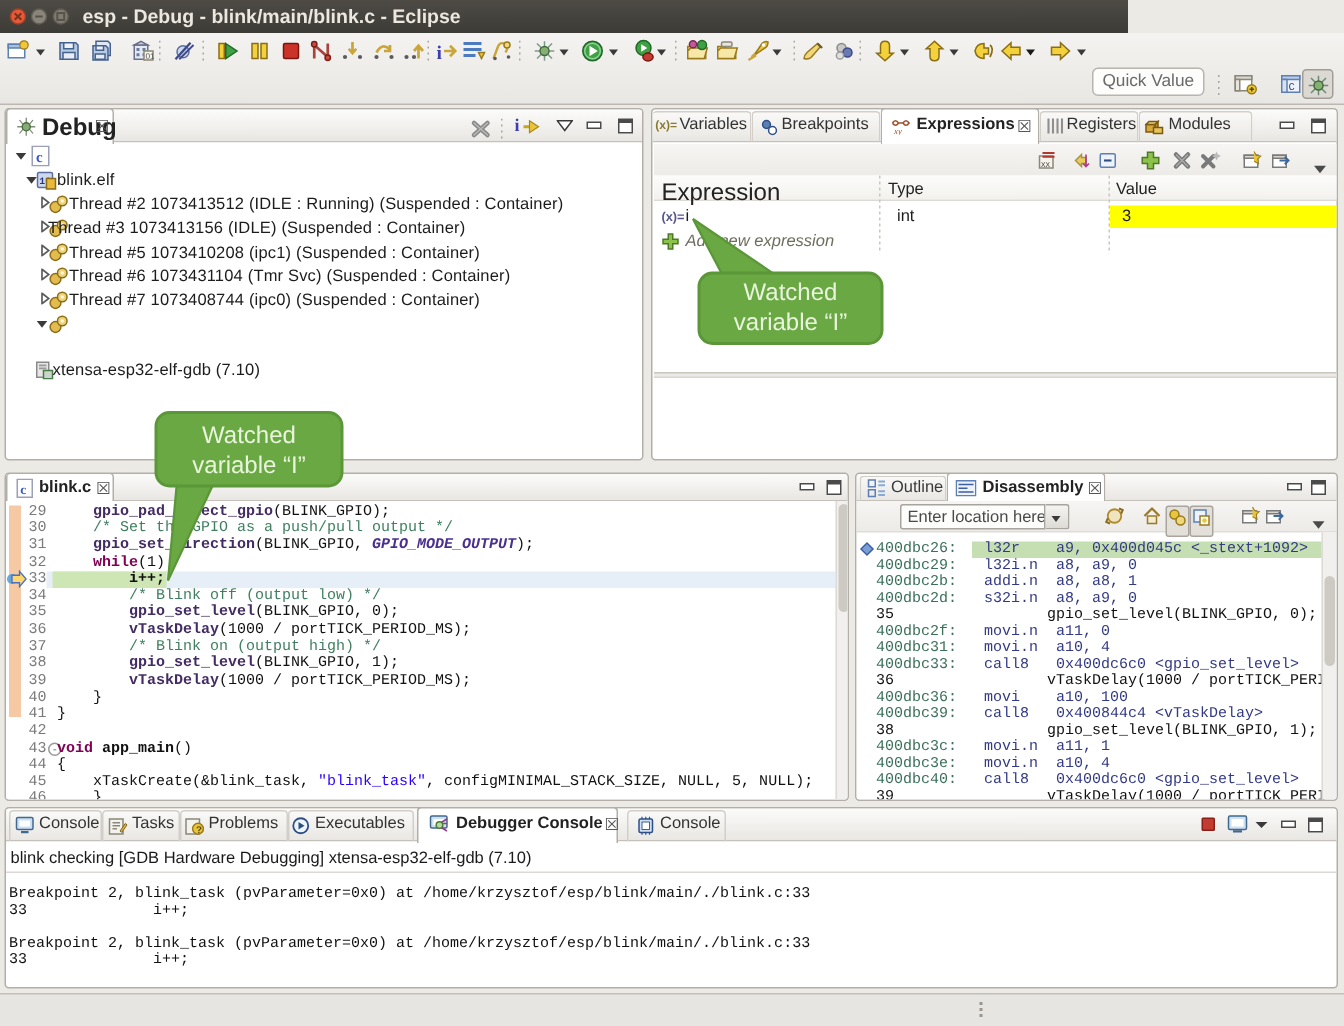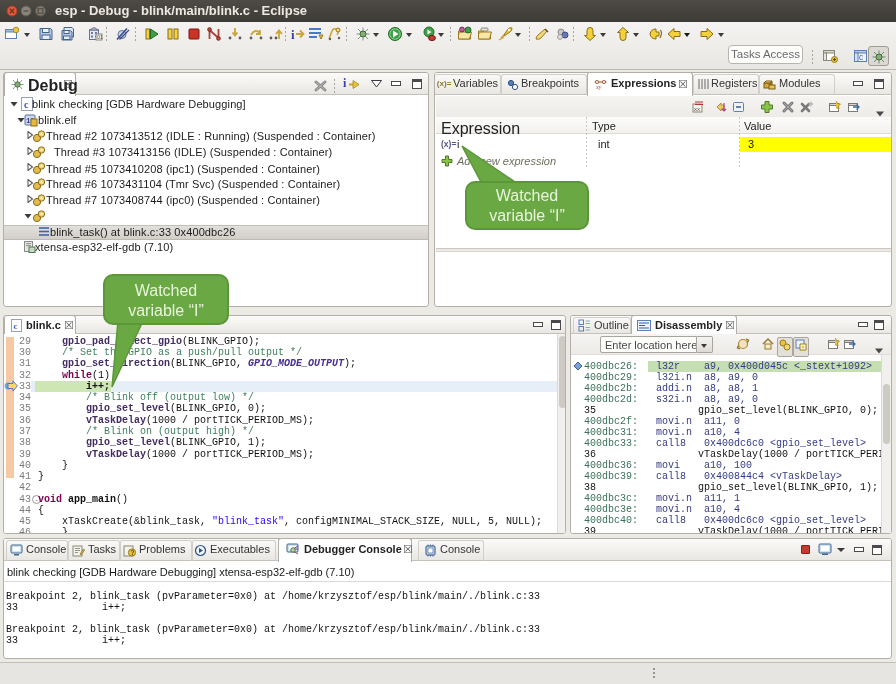--- a/index.html
+++ b/index.html
@@ -1,20 +1,20 @@
 <!DOCTYPE html>
 <html><head>
 <meta charset="utf-8">
 <style>
   * { margin:0; padding:0; box-sizing:border-box; }
   html,body { width:896px; height:684px; overflow:hidden; }
   body { background:#ECEAE5; font-family:"Liberation Sans", sans-serif; position:relative; }
   .abs { position:absolute; }
   
-  #titlebar { position:absolute; left:0; top:0; width:896px; height:22px;
+  #titlebar { position:absolute; left:0; top:0; width:752px; height:22px;
     background:linear-gradient(#4e4b45,#3d3b36); }
   #title-text { position:absolute; left:55px; top:3px; color:#ece8e0; font-size:13px; font-weight:bold; }
   
   #toolbar { position:absolute; left:0; top:22px; width:896px; height:48px;
     background:linear-gradient(#f4f3f1,#e9e7e3); border-bottom:1px solid #bcb8b1; }
   .ticon { position:absolute; top:4px; width:16px; height:16px; }
   .tsep { position:absolute; top:5px; width:1px; height:14px;
      background-image:linear-gradient(#a9a59e 40%, rgba(0,0,0,0) 20%); background-size:1px 4px; }
   .darr { position:absolute; width:0; height:0; border-left:3.5px solid transparent; border-right:3.5px solid transparent; border-top:4px solid #3a3a3a; top:11px;}
   #quickaccess { position:absolute; left:728px; top:23px; width:75px; height:19px; background:#fdfdfc;
@@ -230,21 +230,21 @@
         <svg style="position:absolute;left:2px;top:2px;" width="16" height="16" viewBox="0 0 16 16">
           <g stroke="#6a8a7a" stroke-width="1" fill="none">
             <path d="M3 3 Q6 6 8 8 M13 3 Q10 6 8 8 M3 13 Q6 10 8 8 M13 13 Q10 10 8 8"></path>
             <line x1="1.5" y1="8" x2="14.5" y2="8"></line>
             <line x1="8" y1="1.5" x2="8" y2="14.5"></line>
           </g>
           <circle cx="8" cy="8" r="3" fill="#84b074" stroke="#456a3a"></circle>
         </svg>
       </div>
     </div>
-  <div id="quickaccess">Tasks Access</div>
+  <div id="quickaccess">Quick Value</div>
 </div>
 
 <div class="view" id="debugview" style="left:3px; top:72px; width:426px; height:235px;">
   <div class="tabbar"></div>
   <div class="seltab" style="left:0px; width:72px;"></div>
 
   <svg class="abs" style="left:6px; top:4px; z-index:5;" width="15" height="15" viewBox="0 0 15 15">
     <g stroke="#7d9178" stroke-width="0.9" fill="none">
       <path d="M3 3 Q5 6 7.5 7.5 M12 3 Q10 6 7.5 7.5 M3 12 Q5 9 7.5 7.5 M12 12 Q10 9 7.5 7.5"></path>
       <line x1="1.5" y1="7.5" x2="13.5" y2="7.5"></line>
@@ -283,21 +283,20 @@
           <svg width="8" height="8" viewBox="0 0 8 8" style="position:absolute;left:0;top:4px;">
             <path d="M0.5 2 L7.5 2 L4 6.5 z" fill="#3a3a3a"></path>
           </svg>
         </div>
         <div style="position:absolute;left:16px;top:0;width:14px;height:16px;">
           <svg width="14" height="14" viewBox="0 0 14 14" style="position:absolute;top:1px;">
             <rect x="1.5" y="0.5" width="11" height="13" fill="#fff" stroke="#9aa0b8" stroke-width="1"></rect>
             <text x="4" y="11" font-size="10" font-weight="bold" fill="#3659c8" font-family="Liberation Serif">c</text>
           </svg>
         </div>
-        <div style="position:absolute;left:28px;top:2px;">blink checking [GDB Hardware Debugging]</div>
       </div>
       <div class="trow" style="top:17px;">
         <div style="position:absolute;left:13px;top:0;width:8px;height:16px;">
           <svg width="8" height="8" viewBox="0 0 8 8" style="position:absolute;left:0;top:4px;">
             <path d="M0.5 2 L7.5 2 L4 6.5 z" fill="#3a3a3a"></path>
           </svg>
         </div>
         <div style="position:absolute;left:20px;top:0;width:14px;height:16px;">
           <svg width="14" height="14" viewBox="0 0 14 14" style="position:absolute;top:1px;">
             <rect x="1" y="2" width="10" height="10" rx="1" fill="#cfd9ee" stroke="#5b6ea0"></rect>
@@ -328,21 +327,21 @@
             <path d="M2 0.5 L6.5 4 L2 7.5 z" fill="none" stroke="#5a5a5a" stroke-width="1.1"></path>
           </svg>
         </div>
         <div style="position:absolute;left:28px;top:0;width:14px;height:16px;">
           <svg width="14" height="14" viewBox="0 0 14 14" style="position:absolute;top:1px;">
             <circle cx="5" cy="9" r="3.6" fill="#e3bb4e" stroke="#8a6d14"></circle>
             <circle cx="9.5" cy="5" r="3.2" fill="#edd27c" stroke="#8a6d14"></circle>
             <circle cx="9.5" cy="5" r="1.1" fill="#fff8e0"></circle>
           </svg>
         </div>
-        <div style="position:absolute;left:50px;top:2px;">Thread #3 1073413156 (IDLE) (Suspended : Container)</div>
+        <div style="position:absolute;left:28px;top:2px;">Thread #3 1073413156 (IDLE) (Suspended : Container)</div>
       </div>
       <div class="trow" style="top:65px;">
         <div style="position:absolute;left:22px;top:0;width:8px;height:16px;">
           <svg width="8" height="8" viewBox="0 0 8 8" style="position:absolute;left:0;top:3px;">
             <path d="M2 0.5 L6.5 4 L2 7.5 z" fill="none" stroke="#5a5a5a" stroke-width="1.1"></path>
           </svg>
         </div>
         <div style="position:absolute;left:28px;top:0;width:14px;height:16px;">
           <svg width="14" height="14" viewBox="0 0 14 14" style="position:absolute;top:1px;">
             <circle cx="5" cy="9" r="3.6" fill="#e3bb4e" stroke="#8a6d14"></circle>
@@ -388,33 +387,20 @@
             <path d="M0.5 2 L7.5 2 L4 6.5 z" fill="#3a3a3a"></path>
           </svg>
         </div>
         <div style="position:absolute;left:28px;top:0;width:14px;height:16px;">
           <svg width="14" height="14" viewBox="0 0 14 14" style="position:absolute;top:1px;">
             <circle cx="5" cy="9" r="3.6" fill="#e3bb4e" stroke="#8a6d14"></circle>
             <circle cx="9.5" cy="5" r="3.2" fill="#edd27c" stroke="#8a6d14"></circle>
             <circle cx="9.5" cy="5" r="1.1" fill="#fff8e0"></circle>
           </svg>
         </div>
-      </div>
-      <div class="trow" style="top:128.5px;">
-        <div style="position:absolute;left:0;top:1.5px;width:100%;height:15px;background:linear-gradient(#e2e0dc,#d2cfc9);border-top:1px solid #c2bfb8;border-bottom:1px solid #bdbab3;"></div>
-        <div style="position:absolute;left:34px;top:0;width:14px;height:16px;">
-          <svg width="12" height="11" viewBox="0 0 12 11" style="position:absolute;top:2px;">
-            <g stroke="#3f62b5" stroke-width="1.6">
-              <line x1="1" y1="2" x2="11" y2="2"></line>
-              <line x1="1" y1="5.5" x2="11" y2="5.5"></line>
-              <line x1="1" y1="9" x2="11" y2="9"></line>
-            </g>
-          </svg>
-        </div>
-        <div style="position:absolute;left:46px;top:2px;">blink_task() at blink.c:33 0x400dbc26</div>
       </div>
       <div class="trow" style="top:144px;">
         <div style="position:absolute;left:19px;top:0;width:14px;height:16px;">
           <svg width="13" height="13" viewBox="0 0 13 13" style="position:absolute;top:1px;">
             <rect x="1.5" y="1.5" width="8" height="10" fill="#e7e7e7" stroke="#8a8a8a"></rect>
             <rect x="3" y="3" width="5" height="1.2" fill="#9a9a9a"></rect>
             <rect x="3" y="5" width="5" height="1.2" fill="#9a9a9a"></rect>
             <rect x="6" y="7" width="6" height="5.5" fill="#cbd6cb" stroke="#4a7a4a"></rect>
           </svg>
         </div>

